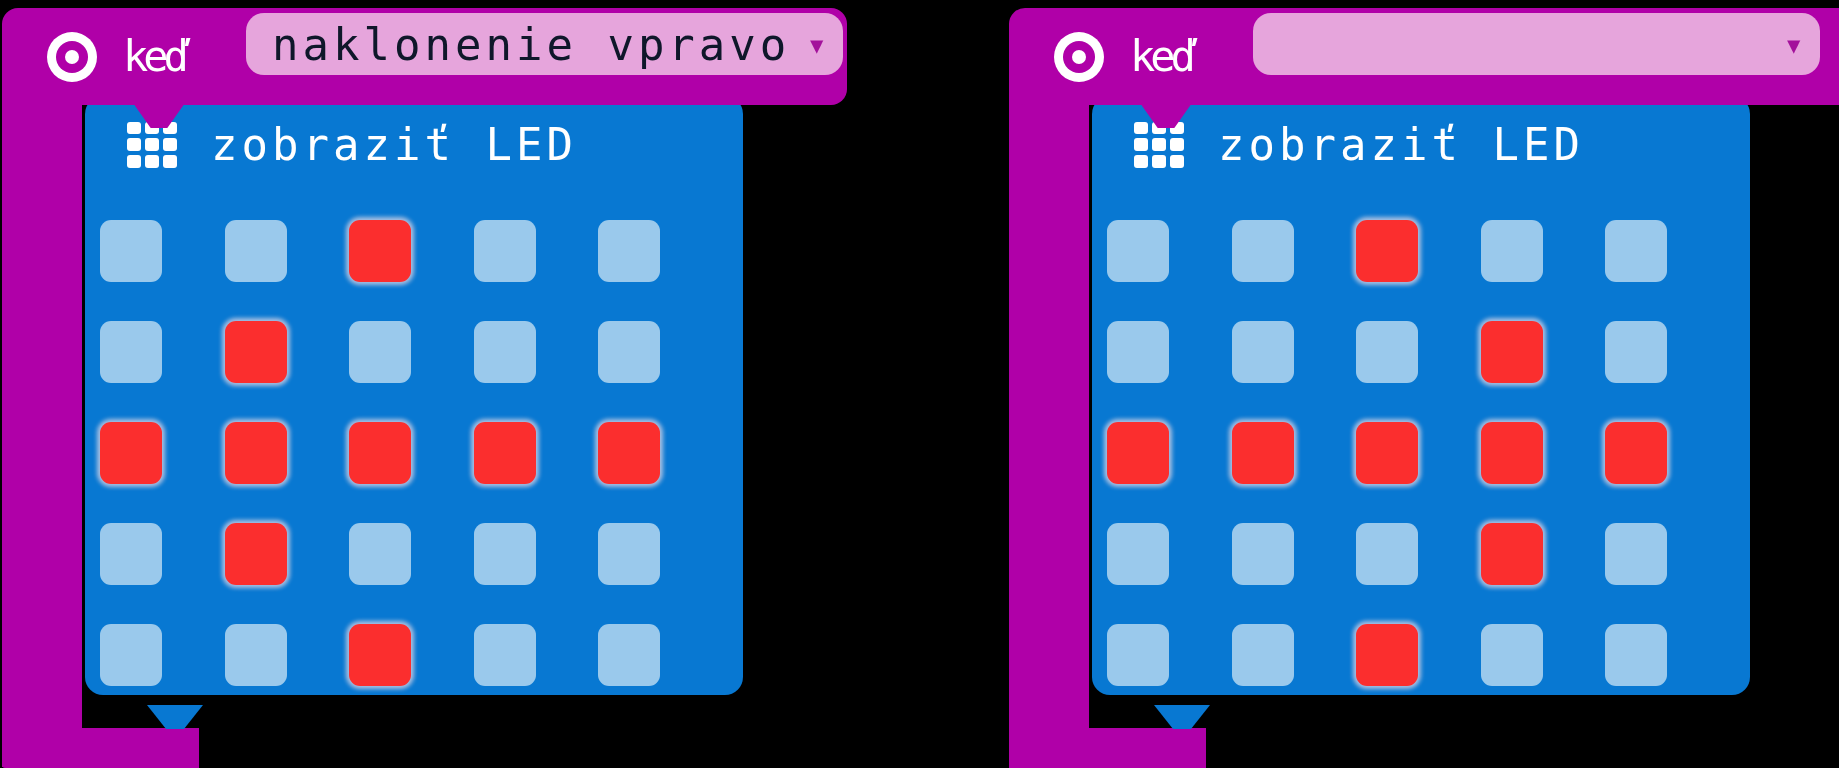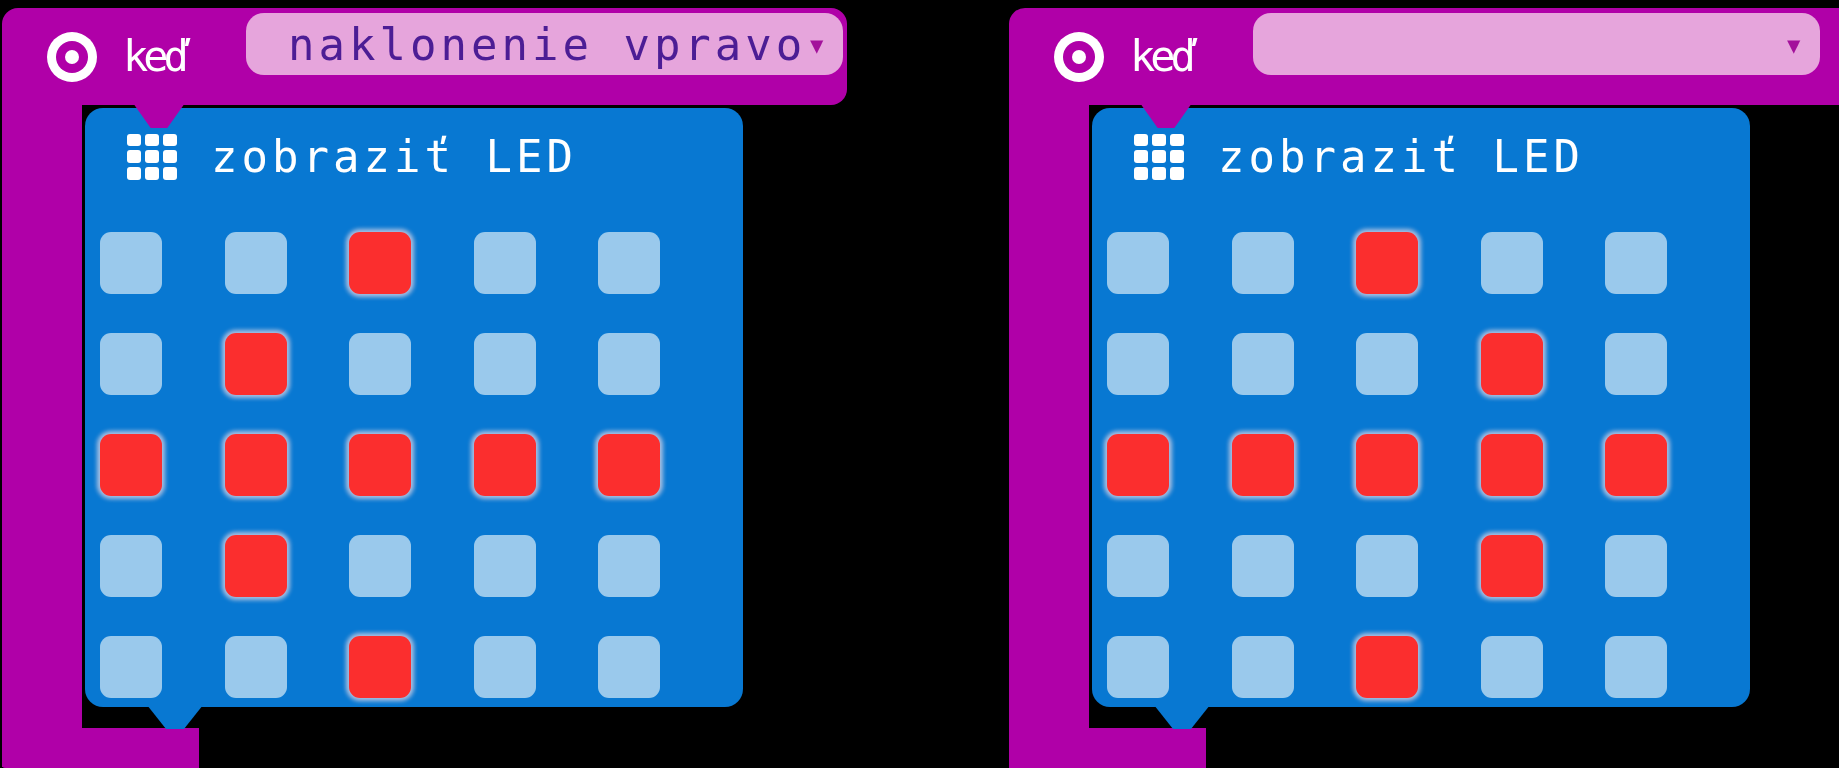--- a/index.html
+++ b/index.html
@@ -18,25 +18,25 @@
   
   .bullseye{position:relative;width:50px;height:50px;border-radius:50%;background:#fff;
             margin-left:45px;flex:0 0 auto;}
   .bullseye::before{content:"";position:absolute;left:9px;top:9px;width:32px;height:32px;
             border-radius:50%;background:var(--magenta);}
   .bullseye::after{content:"";position:absolute;left:18px;top:18px;width:14px;height:14px;
             border-radius:50%;background:#fff;}
   .kw{color:#fff;font-size:42px;letter-spacing:-5px;margin-left:26px;white-space:nowrap;}
   .pill{position:absolute;top:13px;height:62px;border-radius:18px;background:var(--pink);
         display:flex;align-items:center;z-index:5;}
-  .pill .val{color:#4c1d95;font-size:44px;letter-spacing:4px;margin-left:42px;white-space:nowrap;}
+  .pill .val{color:#0f172a;font-size:44px;letter-spacing:4px;margin-left:26px;white-space:nowrap;}
   .caret{position:absolute;right:16px;top:50%;transform:translateY(-50%);
          color:var(--caret);font-size:34px;line-height:1;}
   
-  .blue{position:absolute;top:108px;width:658px;height:599px;background:var(--blue);
+  .blue{position:absolute;top:96px;width:658px;height:599px;background:var(--blue);
         border-radius:18px;box-shadow:0 0 0 3px #000;z-index:2;}
   .titlebar{position:absolute;left:42px;top:23px;display:flex;align-items:center;}
   .grid-icon{width:50px;height:46px;display:grid;grid-template-columns:repeat(3,1fr);
              grid-template-rows:repeat(3,1fr);gap:4px;}
   .grid-icon span{background:#fff;border-radius:3px;}
   .title{color:#fff;font-size:44px;letter-spacing:4px;margin-left:34px;white-space:nowrap;}
   
   .leds{position:absolute;inset:0;}
   .led{position:absolute;width:62px;height:62px;border-radius:11px;}
   .led.off{background:var(--off);}

